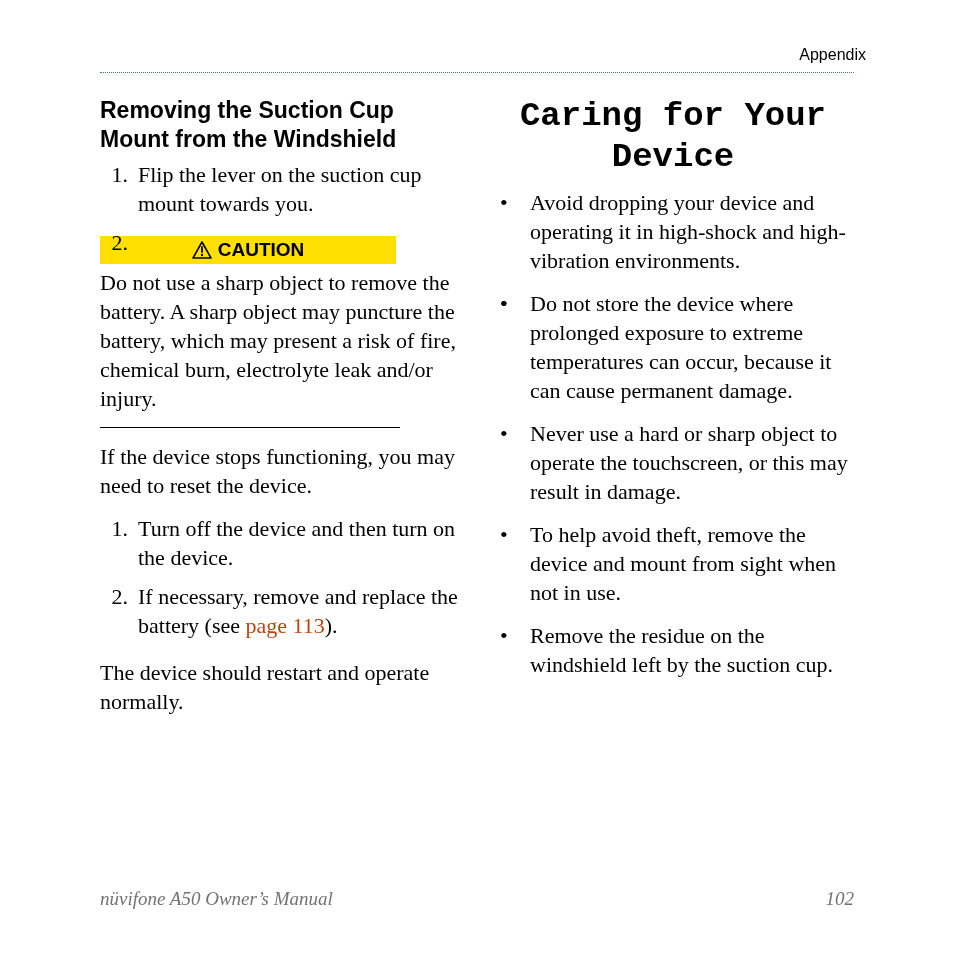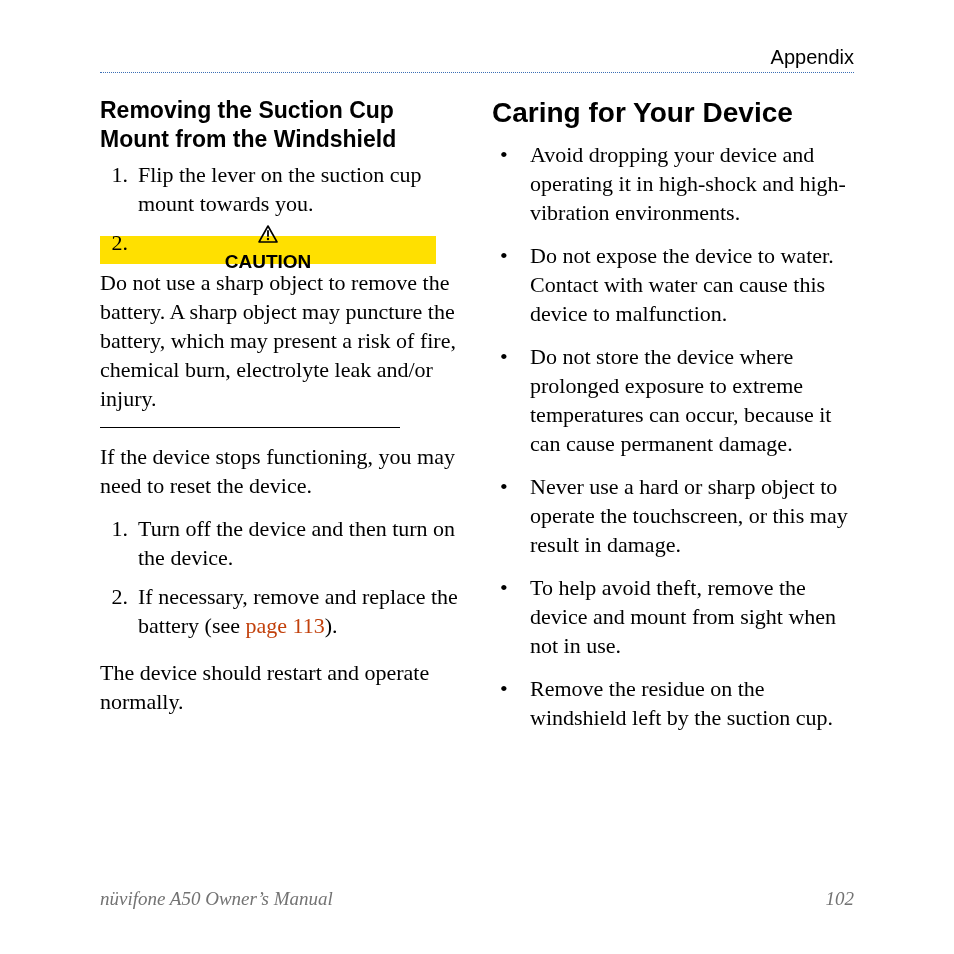--- a/index.html
+++ b/index.html
@@ -8,23 +8,23 @@
     height: 954px;
     background: #ffffff;
     font-family: "Times New Roman", Times, serif;
     color: #000;
     position: relative;
     padding: 40px 100px 50px 100px;
   }
   .header-label {
     position: absolute;
     top: 46px;
-    right: 100px;
+    right: 88px;
     font-family: Arial, Helvetica, sans-serif;
-    font-size: 20px;
+    font-size: 16px;
   }
   .dotted-rule {
     position: absolute;
     top: 72px;
     left: 100px;
     right: 100px;
     border-top: 1px dotted #3b6fb5;
   }
   .columns {
     position: absolute;
@@ -41,46 +41,46 @@
     line-height: 1.32;
   }
   .h3 {
     font-family: Arial, Helvetica, sans-serif;
     font-weight: 700;
     font-size: 23px;
     line-height: 1.25;
     margin-bottom: 6px;
   }
   .h2 {
-    font-family: Liberation Sans, sans-serif;
+    font-family: Liberation Mono, monospace;
     font-weight: 700;
-    font-size: 28px;
+    font-size: 34px;
     line-height: 1.2;
     margin-bottom: 10px;
+    text-align: center;
   }
   .ol { list-style: none; margin-left: 0; margin-bottom: 18px; }
   .ol li { position: relative; padding-left: 38px; margin-bottom: 10px; }
   .ol li .num { position: absolute; left: 0; top: 0; width: 28px; text-align: right; }
   .ul { list-style: none; margin-left: 0; }
   .ul li { position: relative; padding-left: 38px; margin-bottom: 14px; }
   .ul li .bullet { position: absolute; left: 8px; top: 0; }
   .gap-top { margin-top: 26px; }
   .caution {
     background: #ffe000;
     display: flex;
     align-items: center;
     justify-content: center;
     height: 28px;
-    width: 336px;
+    width: 296px;
     gap: 6px;
     font-family: Arial, Helvetica, sans-serif;
     font-weight: 700;
     font-size: 19px;
     margin-bottom: 4px;
-    flex-direction: column;
   }
   .caution svg { display: block; }
   .thin-rule {
     border-top: 1.2px solid #000;
     width: 300px;
     margin: 10px 0 14px 0;
   }
   .p { margin-bottom: 14px; }
   .link { color: #c2410c; }
   .footer {
@@ -132,21 +132,21 @@
       <li><span class="num">2.</span><span><span>If necessary, remove and replace the battery (see </span><span class="link">page 113</span><span>).</span></span></li>
     </ol>
 
     <div class="p" style="margin-bottom:4px">The device should restart and operate normally.</div>
   </div>
 
   <div class="col">
     <div class="h2">Caring for Your Device</div>
     <ul class="ul">
       <li><span class="bullet">•</span><span>Avoid dropping your device and operating it in high-shock and high-vibration environments.</span></li>
-      <li><span class="bullet">•</span><span>Do not expose the device to water. Contact with water can cause this device to malfunction.</span></li>
+      <li><span class="bullet">•</span></li>
       <li><span class="bullet">•</span><span>Do not store the device where prolonged exposure to extreme temperatures can occur, because it can cause permanent damage.</span></li>
       <li><span class="bullet">•</span><span>Never use a hard or sharp object to operate the touchscreen, or this may result in damage.</span></li>
       <li><span class="bullet">•</span><span>To help avoid theft, remove the device and mount from sight when not in use.</span></li>
       <li><span class="bullet">•</span><span>Remove the residue on the windshield left by the suction cup.</span></li>
     </ul>
   </div>
 
 </div>
 
 <div class="footer">

